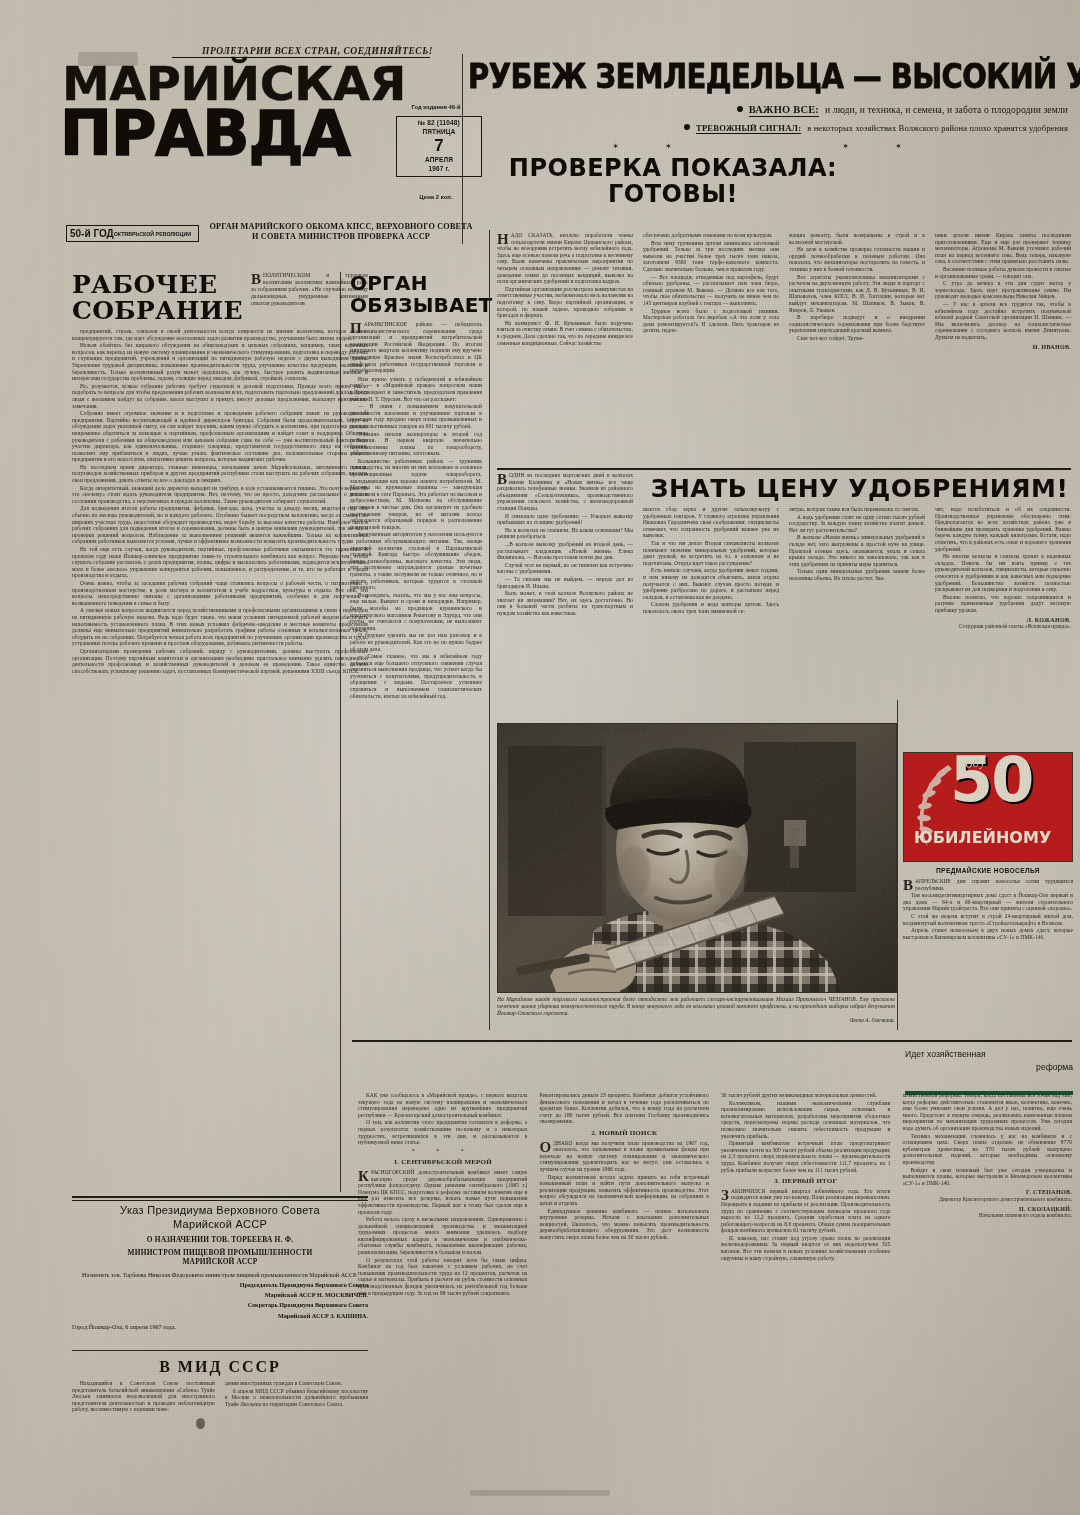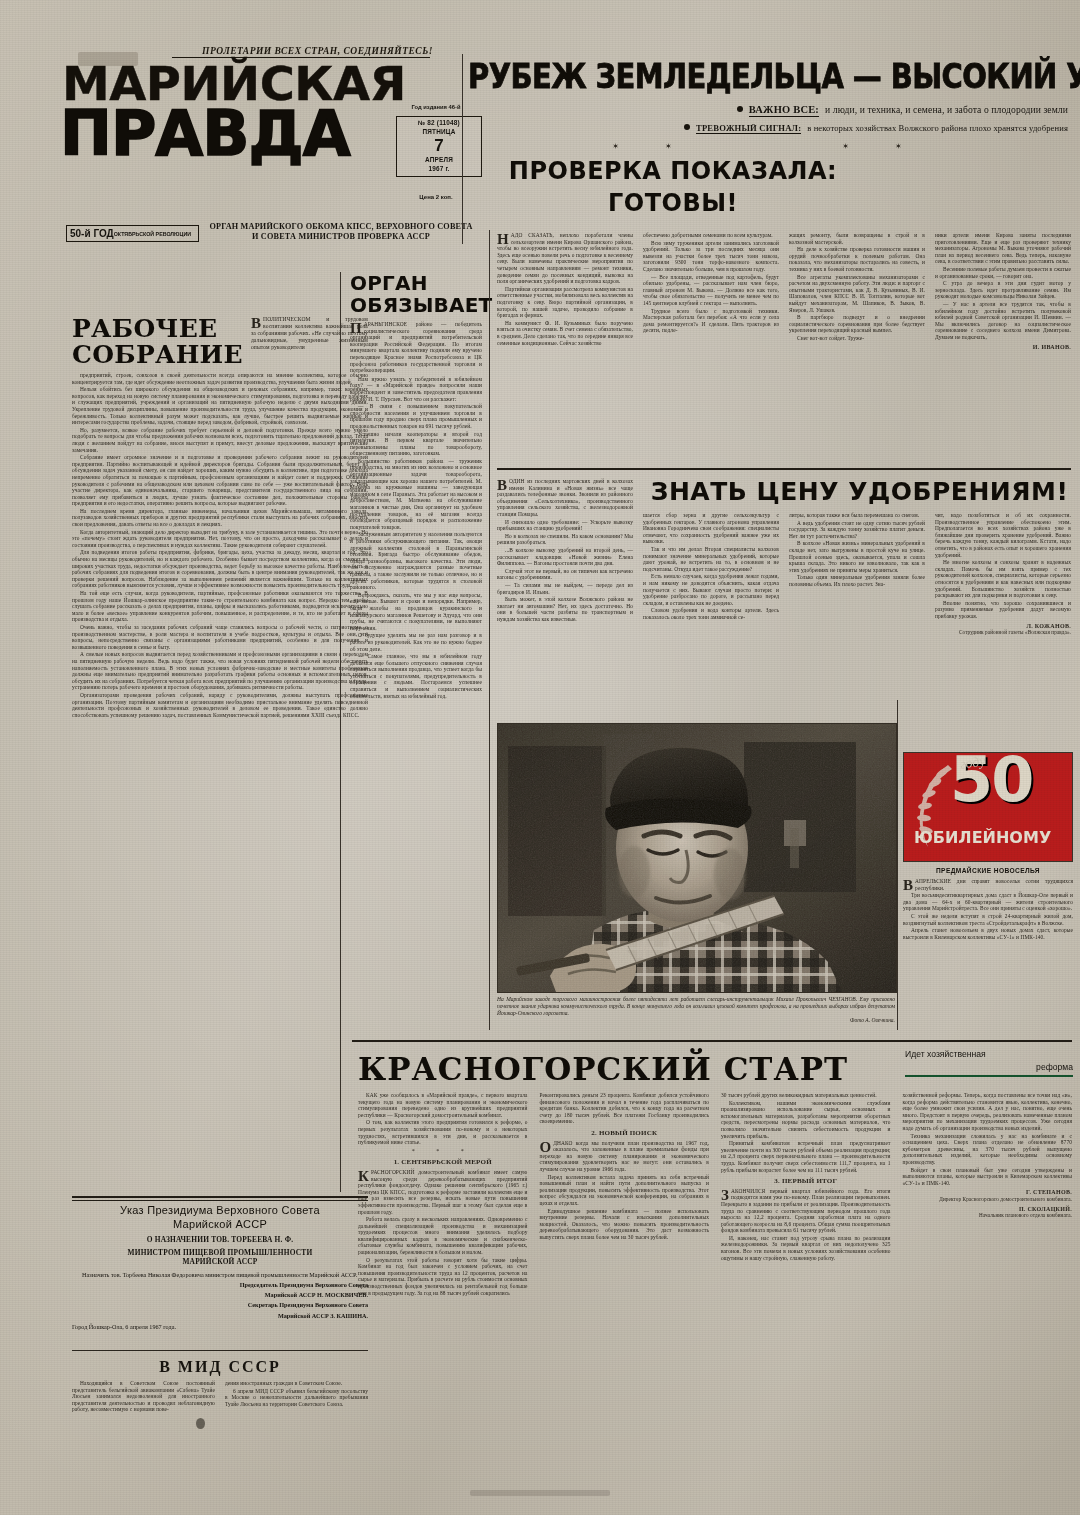--- a/index.html
+++ b/index.html
@@ -106,21 +106,21 @@
   .bullets{margin-top:16px;}
   .bullet-row{display:flex;align-items:baseline;gap:6px;margin-bottom:6px;padding-left:26px;justify-content:flex-end;}
   .dot{width:6px;height:6px;border-radius:50%;background:#18140d;flex:0 0 auto;position:relative;top:-1px;}
   .bl-key{font-weight:bold;font-size:10.5px;border-bottom:1.4px solid #18140d;padding-bottom:.5px;letter-spacing:.2px;}
   .bl-key.sm{font-size:8.6px;}
   .bl-rest{font-size:9.6px;letter-spacing:.1px;}
   .bl-rest.sm{font-size:8.6px;}
   .stars{text-align:center;font-size:8px;letter-spacing:22px;color:#2a241c;margin:2px 0 2px 0;}
   .sec-head{
     font-family:"DejaVu Sans",sans-serif;font-weight:bold;font-size:24px;
-    letter-spacing:.5px;color:#100d08;line-height:32px;
+    letter-spacing:.5px;color:#100d08;line-height:26px;
   }
 
   
   .col{position:absolute;}
   .vrule{position:absolute;border-left:1px solid #38322a;}
   .hd-left{
     font-family:"DejaVu Serif",serif;font-weight:bold;font-size:25px;line-height:26px;
     letter-spacing:.3px;color:#100d08;
   }
   .hd-mid{
@@ -189,21 +189,21 @@
   #kras-title{
     position:absolute;left:358px;top:1052px;
     font-family:"DejaVu Serif",serif;font-weight:bold;font-size:31px;letter-spacing:1px;
     color:#100d08;line-height:34px;
   }
   #reform-tag{
     position:absolute;left:905px;top:1048px;width:168px;
     font-family:"Liberation Sans",sans-serif;font-size:8.6px;line-height:13px;
   }
   #reform-tag .l1{text-align:left;}
-  #reform-tag .l2{text-align:right;border-bottom:2px solid #14532d;padding-bottom:1px;}
+  #reform-tag .l2{text-align:right;border-bottom:4px solid #14532d;padding-bottom:17px;}
   .kras-sub{font-weight:bold;font-size:7px;text-align:center;margin:5px 0 3px;letter-spacing:.2px;}
 </style>
 </head>
 <body>
 
 <div class="paper"></div>
 <div class="sheet">
 
   <div id="masthead">
     <div class="slogan">ПРОЛЕТАРИИ ВСЕХ СТРАН, СОЕДИНЯЙТЕСЬ!</div>
@@ -247,21 +247,21 @@
         <span class="bl-rest sm">в некоторых хозяйствах Волжского района плохо хранятся удобрения</span>
       </div>
     </div>
     <div style="display:flex;justify-content:space-around;padding:0 70px;">
       <span class="stars">✶ ✶</span>
       <span class="stars">✶ ✶</span>
     </div>
     <div class="sec-head" style="margin-top:2px;width:410px;text-align:center;">ПРОВЕРКА ПОКАЗАЛА: ГОТОВЫ!</div>
   </div>
 
-  <div class="col" style="left:72px;top:272px;width:296px;margin-top:44px;">
+  <div class="col" style="left:72px;top:272px;width:296px;">
     <div style="display:flex;gap:8px;">
       <div style="flex:0 0 168px;">
         <div class="hd-left">РАБОЧЕЕ</div>
         <div class="hd-left">СОБРАНИЕ</div>
       </div>
       <div class="body-txt dropcap" style="flex:1;font-size:5.6px;line-height:7px;">В ПОЛИТИЧЕСКОМ и трудовом воспитании коллектива важнейшая роль за собраниями рабочих. «Не случайно поэтому дальновидные, умудренные жизненным опытом руководители</div>
     </div>
     <div style="display:flex;gap:9px;margin-top:4px;">
       <div class="body-txt" style="flex:1;">
         <p>предприятий, строек, совхозов в своей деятельности всегда опираются на мнение коллектива, которое обычно концентрируется там, где идет обсуждение неотложных задач развития производства, улучшения быта жизни людей.</p>
@@ -512,21 +512,20 @@
         <p>Находящийся в Советском Союзе постоянный представитель бельгийской авиакомпании «Сабена» Туайе Люсьен занимался недозволенной для иностранного представителя деятельностью и проводил неблаговидную работу, несовместимую с нормами пове-</p>
       </div>
       <div class="body-txt" style="flex:1;">
         <p class="noind">дения иностранных граждан в Советском Союзе.</p>
         <p>6 апреля МИД СССР объявил бельгийскому посольству в Москве о нежелательности дальнейшего пребывания Туайе Люсьена на территории Советского Союза.</p>
       </div>
     </div>
   </div>
 
   <div class="rule-thick" style="position:absolute;left:352px;top:1040px;width:720px;"></div>
-  <div id="kras-title">КРАСНОГОРСКИЙ СТАРТ</div>
   <div id="reform-tag">
     <div class="l1">Идет хозяйственная</div>
     <div class="l2">реформа</div>
   </div>
 
   <div class="col" style="left:358px;top:1092px;width:714px;">
     <div style="display:flex;gap:12px;">
 
       <div class="body-txt" style="flex:1;">
         <p>КАК уже сообщалось в «Марийской правде», с первого квартала текущего года на новую систему планирования и экономического стимулирования переведено одно из крупнейших предприятий республики — Красногорский домостроительный комбинат.</p>

